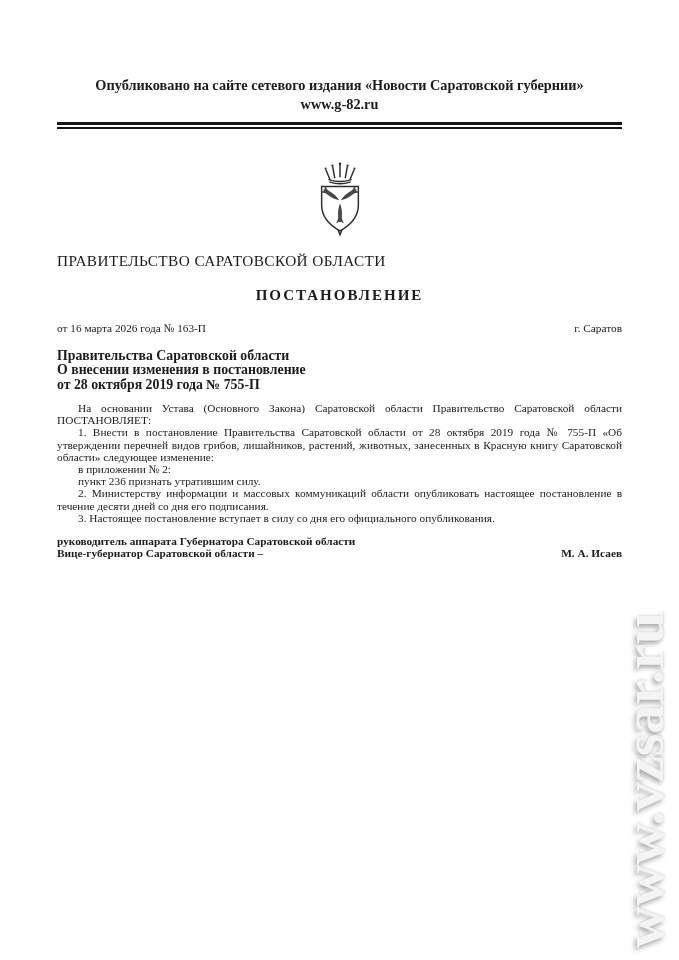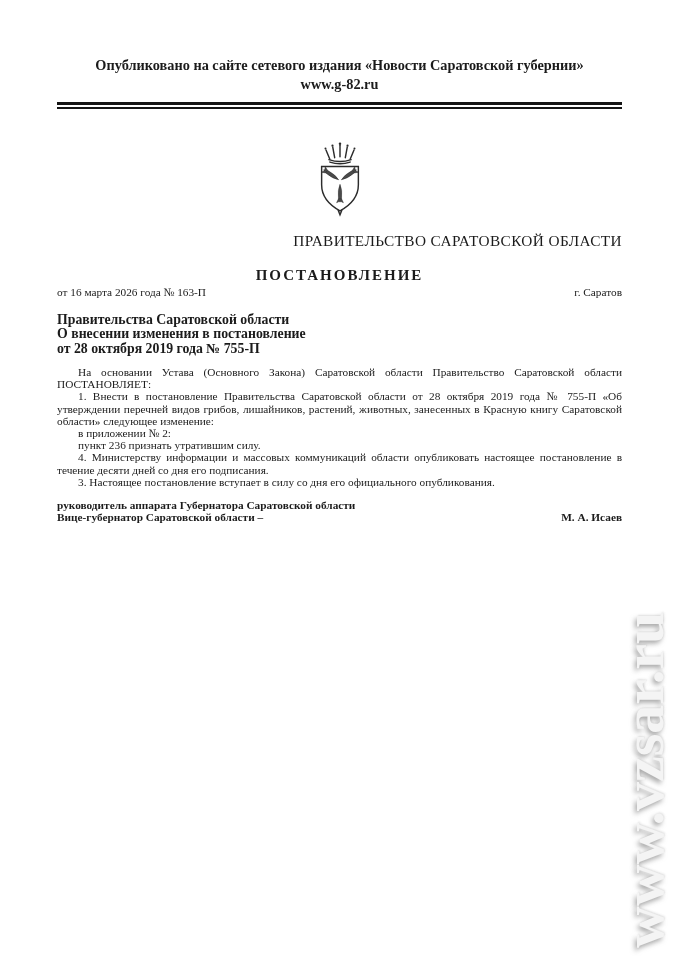--- a/index.html
+++ b/index.html
@@ -12,21 +12,21 @@
     font-family: "Liberation Serif", "DejaVu Serif", serif;
     color: #1b1b1b;
   }
   .content {
     position: relative;
     padding: 0 57px;
     z-index: 2;
   }
   
   .pub-header {
-    padding-top: 56px;
+    padding-top: 76px;
     text-align: center;
     font-weight: bold;
     font-size: 14.3px;
     line-height: 19.3px;
     font-family: Liberation Serif, serif;
   }
   
   .double-rule {
     margin-top: 7px;
     height: 2px;
@@ -35,36 +35,36 @@
   }
   
   .emblem-wrap {
     margin-top: 30px;
     text-align: center;
   }
   .emblem-wrap svg { display: inline-block; }
   
   .authority {
     margin-top: 8px;
-    text-align: right;
+    text-align: left;
     font-size: 15.3px;
     letter-spacing: 0.4px;
     line-height: 20px;
   }
   .doc-type {
     margin-top: 14px;
     text-align: center;
     font-size: 15px;
     font-weight: bold;
     letter-spacing: 2px;
     line-height: 20px;
   }
   
   .date-row {
-    margin-top: 0;
+    margin-top: 16px;
     display: flex;
     justify-content: space-between;
     font-size: 11.3px;
     line-height: 14px;
   }
   
   .doc-title {
     margin-top: 14px;
     font-weight: bold;
     font-size: 13.8px;
@@ -181,21 +181,21 @@
       <div>Правительства Саратовской области</div>
       <div>О внесении изменения в постановление</div>
       <div>от 28 октября 2019 года № 755-П</div>
     </div>
 
     <div class="doc-body">
       <p>На основании Устава (Основного Закона) Саратовской области Правительство Саратовской области ПОСТАНОВЛЯЕТ:</p>
       <p>1. Внести в постановление Правительства Саратовской области от 28 октября 2019 года № 755-П «Об утверждении перечней видов грибов, лишайников, растений, животных, занесенных в Красную книгу Саратовской области» следующее изменение:</p>
       <p>в приложении № 2:</p>
       <p>пункт 236 признать утратившим силу.</p>
-      <p>4. Министерству информации и массовых коммуникаций области опубликовать настоящее постановление в течение десяти дней со дня его подписания.</p>
+      <p>2. Министерству информации и массовых коммуникаций области опубликовать настоящее постановление в течение десяти дней со дня его подписания.</p>
       <p>3. Настоящее постановление вступает в силу со дня его официального опубликования.</p>
     </div>
 
     <div class="signature-row">
       <div>
         <div>руководитель аппарата Губернатора Саратовской области</div>
         <div>Вице-губернатор Саратовской области –</div>
       </div>
       <div>М. А. Исаев</div>
     </div>

